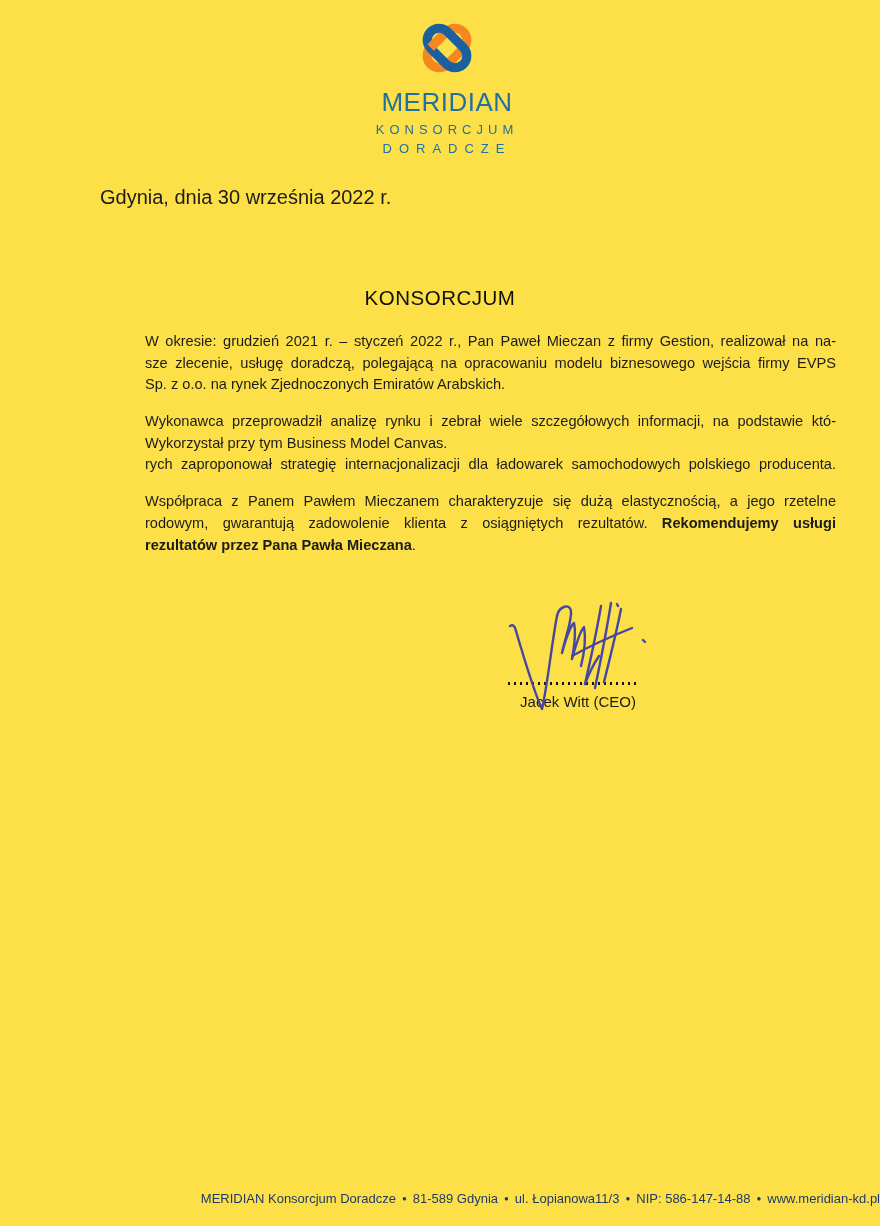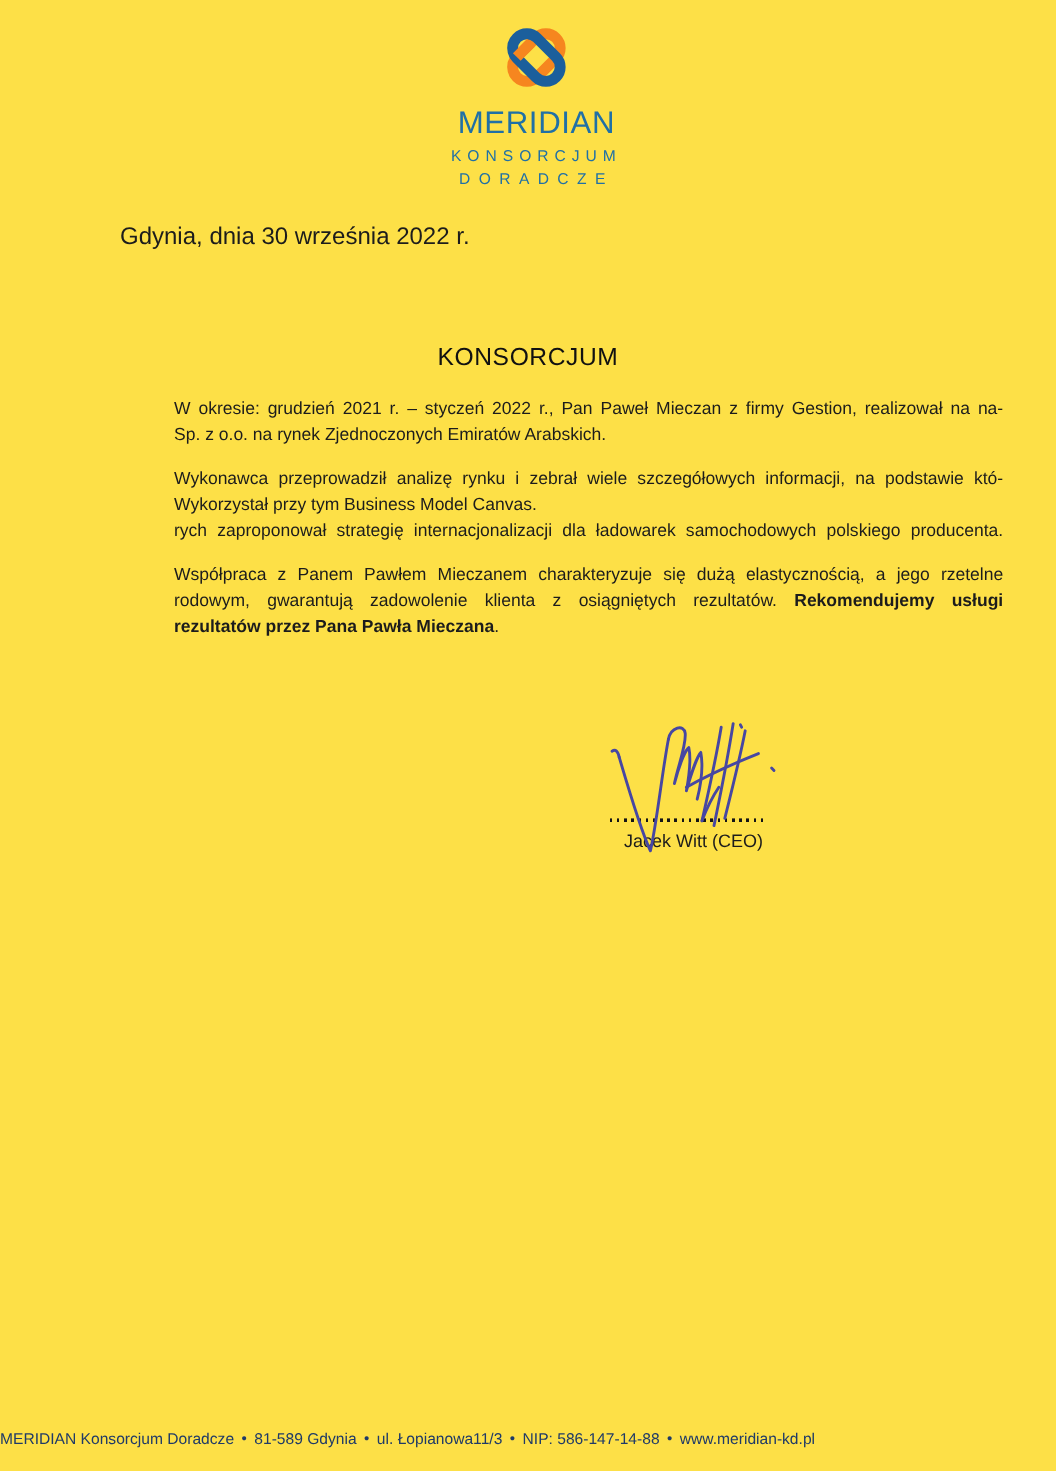--- a/index.html
+++ b/index.html
@@ -94,21 +94,21 @@
     width: 160px;
     text-align: center;
     font-size: 15px;
     z-index: 1;
   }
 
   
   .footer {
     position: absolute;
     left: 0; right: 0; top: 1191px;
-    text-align: left;
+    text-align: right;
     font-size: 13px;
     color: #1F3A68;
   }
   .footer .sep {
     font-size: 8px;
     vertical-align: 2px;
     margin: 0 6px;
   }
 </style>
 </head>
@@ -136,20 +136,21 @@
     <div class="logo-sub l2">DORADCZE</div>
   </div>
 
   <div class="date-line">Gdynia, dnia 30 września 2022 r.</div>
 
   <div class="doc-title">KONSORCJUM</div>
 
   <div class="letter-body">
       <div class="para">
         <div class="line"><span>W okresie: grudzień 2021 r. – styczeń 2022 r., Pan Paweł Mieczan z firmy Gestion, realizował na na-</span></div>
+        <div class="line"><span>sze zlecenie, usługę doradczą, polegającą na opracowaniu modelu biznesowego wejścia firmy EVPS</span></div>
         <div class="line last"><span>Sp. z o.o. na rynek Zjednoczonych Emiratów Arabskich.</span></div>
       </div>
       <div class="para">
         <div class="line"><span>Wykonawca przeprowadził analizę rynku i zebrał wiele szczegółowych informacji, na podstawie któ-</span></div>
         <div class="line last"><span>Wykorzystał przy tym Business Model Canvas.</span></div>
         <div class="line"><span>rych zaproponował strategię internacjonalizacji dla ładowarek samochodowych polskiego producenta.</span></div>
       </div>
       <div class="para">
         <div class="line"><span>Współpraca z Panem Pawłem Mieczanem charakteryzuje się dużą elastycznością, a jego rzetelne</span></div>
         <div class="line"><span>rodowym, gwarantują zadowolenie klienta z osiągniętych rezultatów. </span><span class="bold">Rekomendujemy usługi</span></div>

